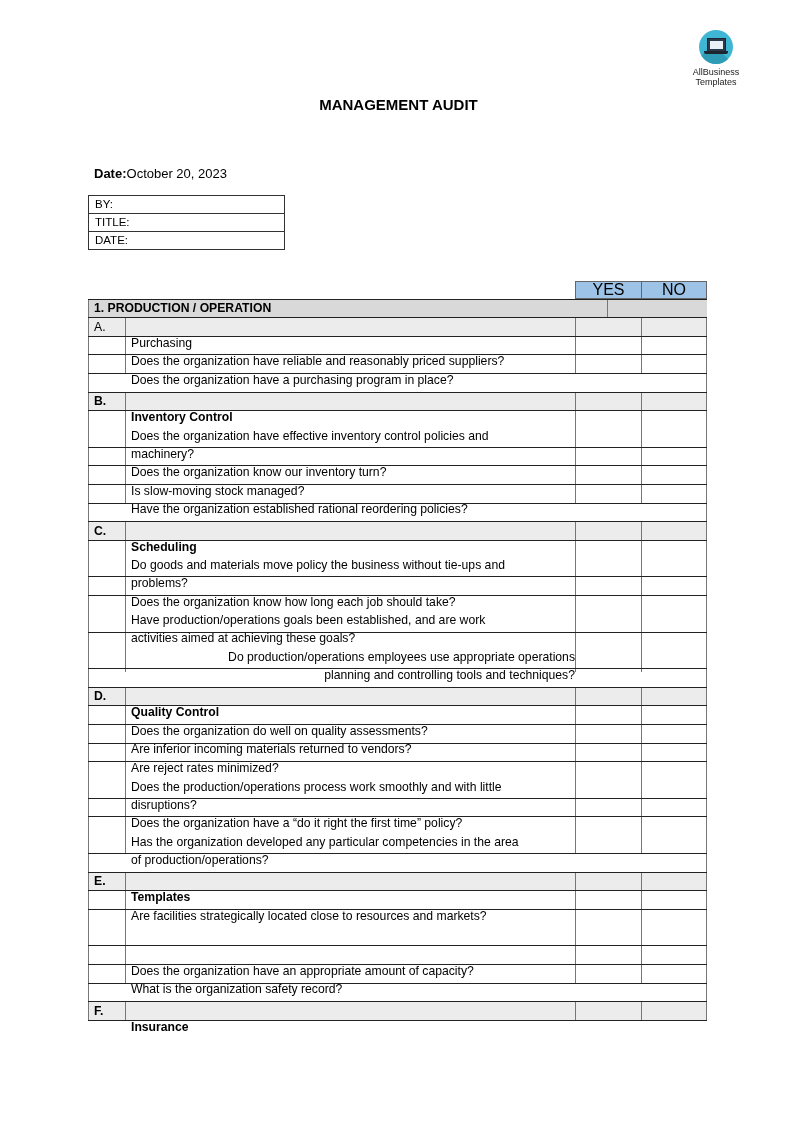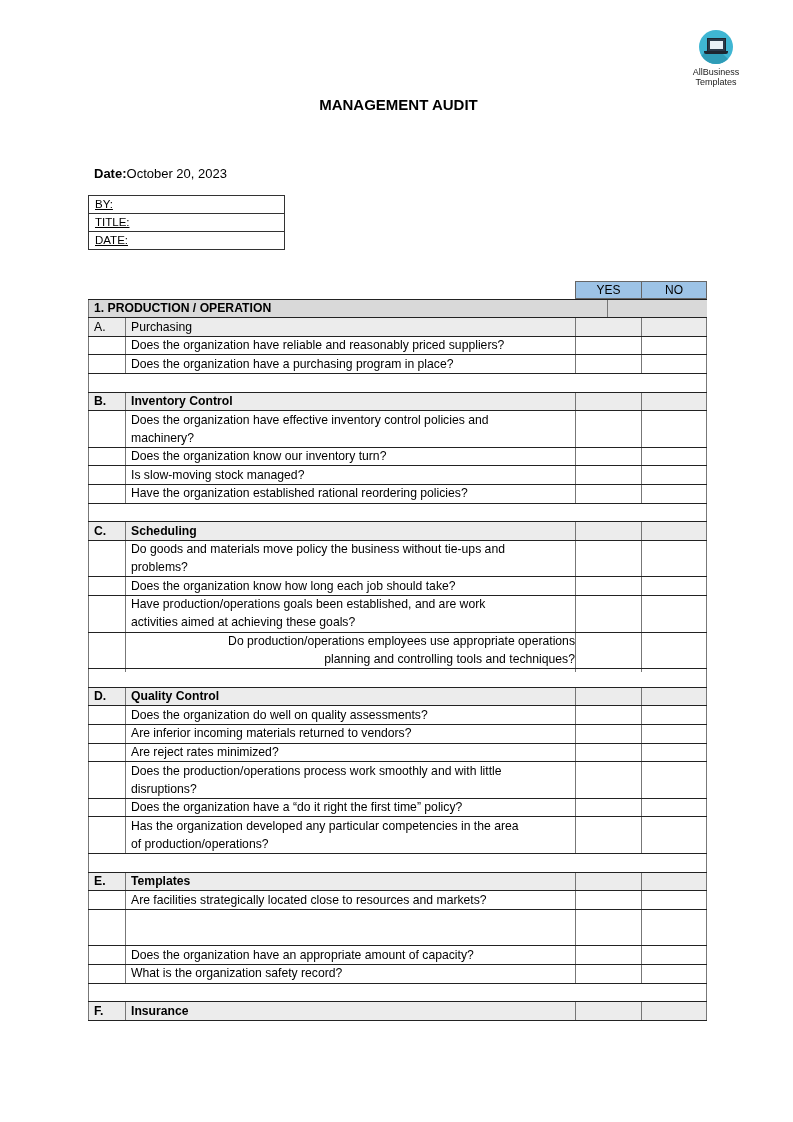--- a/index.html
+++ b/index.html
@@ -12,37 +12,37 @@
                  background:#2f9cb7; transform:rotate(45deg); transform-origin:0 0; }
   .laptop-screen { position:absolute; left:8px; top:8px; width:17px; height:12px;
                    background:#2b3a4a; border:1px solid #1d2630; }
   .laptop-screen::after { content:""; position:absolute; left:2px; top:2px; width:13px; height:8px; background:#e9f1f7; }
   .laptop-base { position:absolute; left:5px; top:21px; width:24px; height:3px; background:#1d2630; border-radius:0 0 2px 2px; }
   .logo-text { font-size:9px; line-height:10px; margin-top:3px; color:#222; white-space:nowrap; margin-left:-10px; margin-right:-10px; }
   .title { position:absolute; left:0; width:797px; top:96px; text-align:center;
            font-weight:bold; font-size:15px; letter-spacing:0px; }
   .dateline { position:absolute; left:94px; top:166px; font-size:13px; }
   .dateline b { font-weight:bold; }
-  .info-table { position:absolute; left:88px; top:195px; width:197px; border-collapse:collapse;text-decoration:underline; }
+  .info-table { position:absolute; left:88px; top:195px; width:197px; border-collapse:collapse; }
   .info-table td { border:1px solid #333; height:17px; padding:0 0 0 6px; font-size:11.5px; line-height:17px; }
   .grid { position:absolute; left:0; top:0; }
   .row { position:absolute; left:88px; width:619px; box-sizing:border-box; }
   .cell { position:absolute; top:0; bottom:0; box-sizing:border-box; font-size:12.2px; line-height:18px; }
   .c-letter { left:0; width:38px; padding-left:5px; border-left:1.5px solid #777; border-right:1.5px solid #777; }
-  .c-q { left:38px; width:449px; padding-left:5px; padding-top:0px; }
+  .c-q { left:38px; width:449px; padding-left:5px; padding-top:16px; }
   .c-yes { left:487px; width:66px; border-left:1.5px solid #777; }
   .c-no { left:553px; width:66px; border-left:1.5px solid #777; border-right:1.5px solid #777; }
   .hline { position:absolute; left:88px; width:619px; height:0; border-top:1.5px solid #222; }
   .blank .c-full { left:0; width:619px; border-left:1.5px solid #777; border-right:1.5px solid #777; }
   .section-head { background:#d9d9d9; }
   .section-head .c-full { left:0; width:520px; padding-left:5px; font-weight:bold; border-left:1.5px solid #777; border-right:1.5px solid #777; }
   .sub-head { background:#ececec; }
   .bold { font-weight:bold; }
   .yn-head { position:absolute; top:281px; height:18px; background:#9dc3e6; box-sizing:border-box;
-             border:1.5px solid #666; font-size:12px; text-align:center; line-height:16px; }
+             border:1.5px solid #666; font-size:16px; text-align:center; line-height:16px; }
 </style>
 </head>
 <body>
 
 <div class="logo">
   <div class="logo-circle">
     <div class="logo-shadow"></div>
     <div class="laptop-screen"></div>
     <div class="laptop-base"></div>
   </div>

